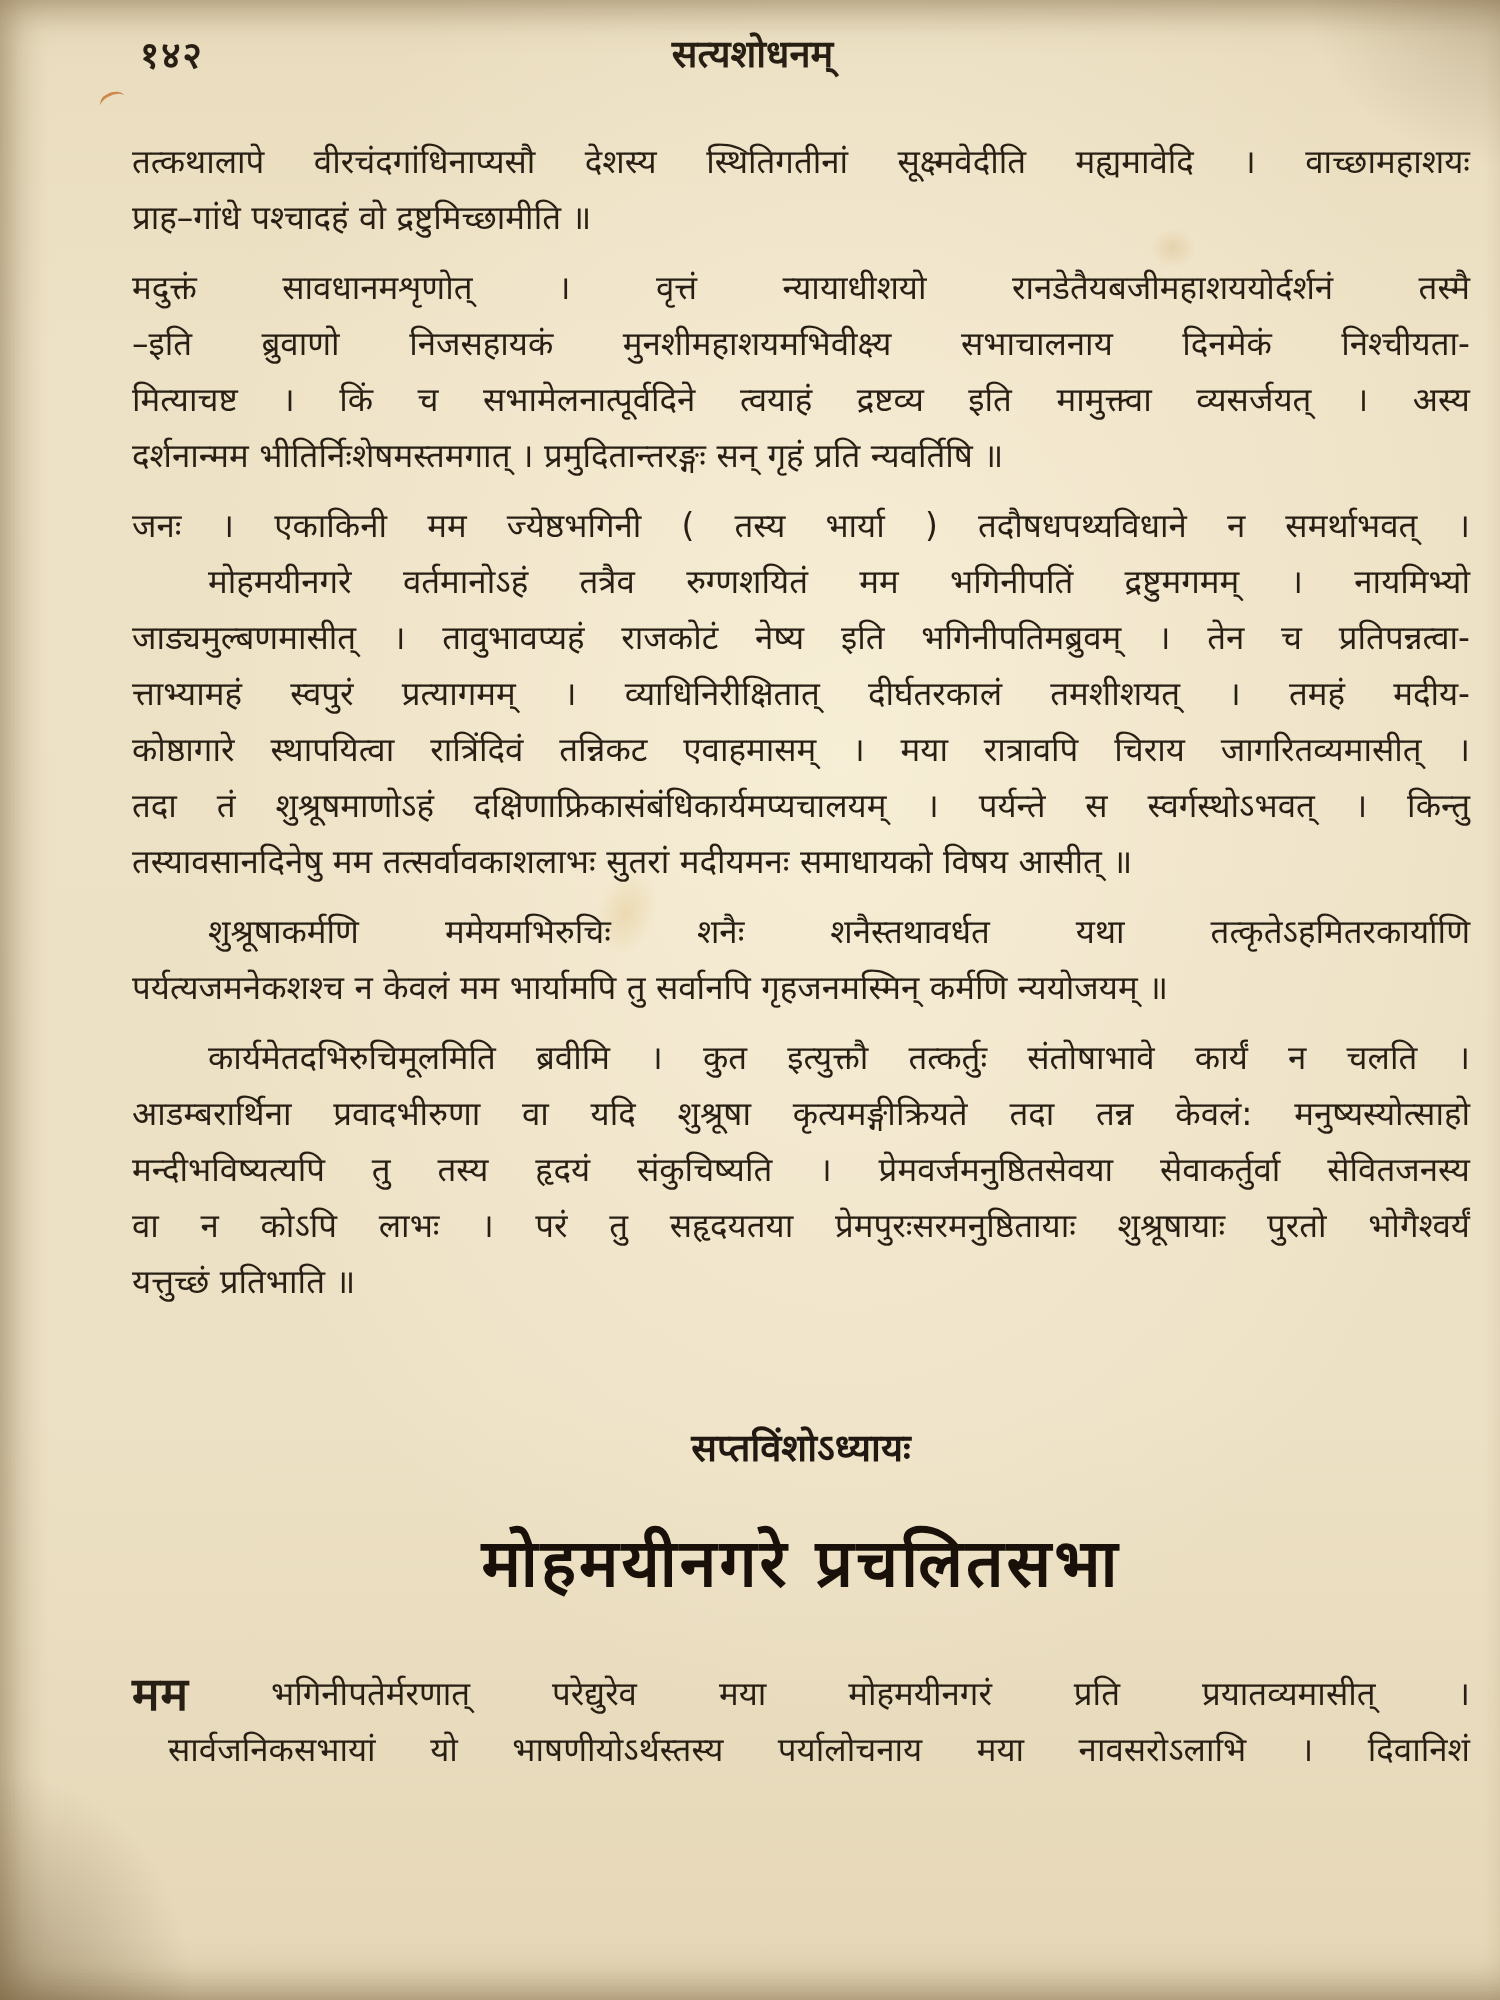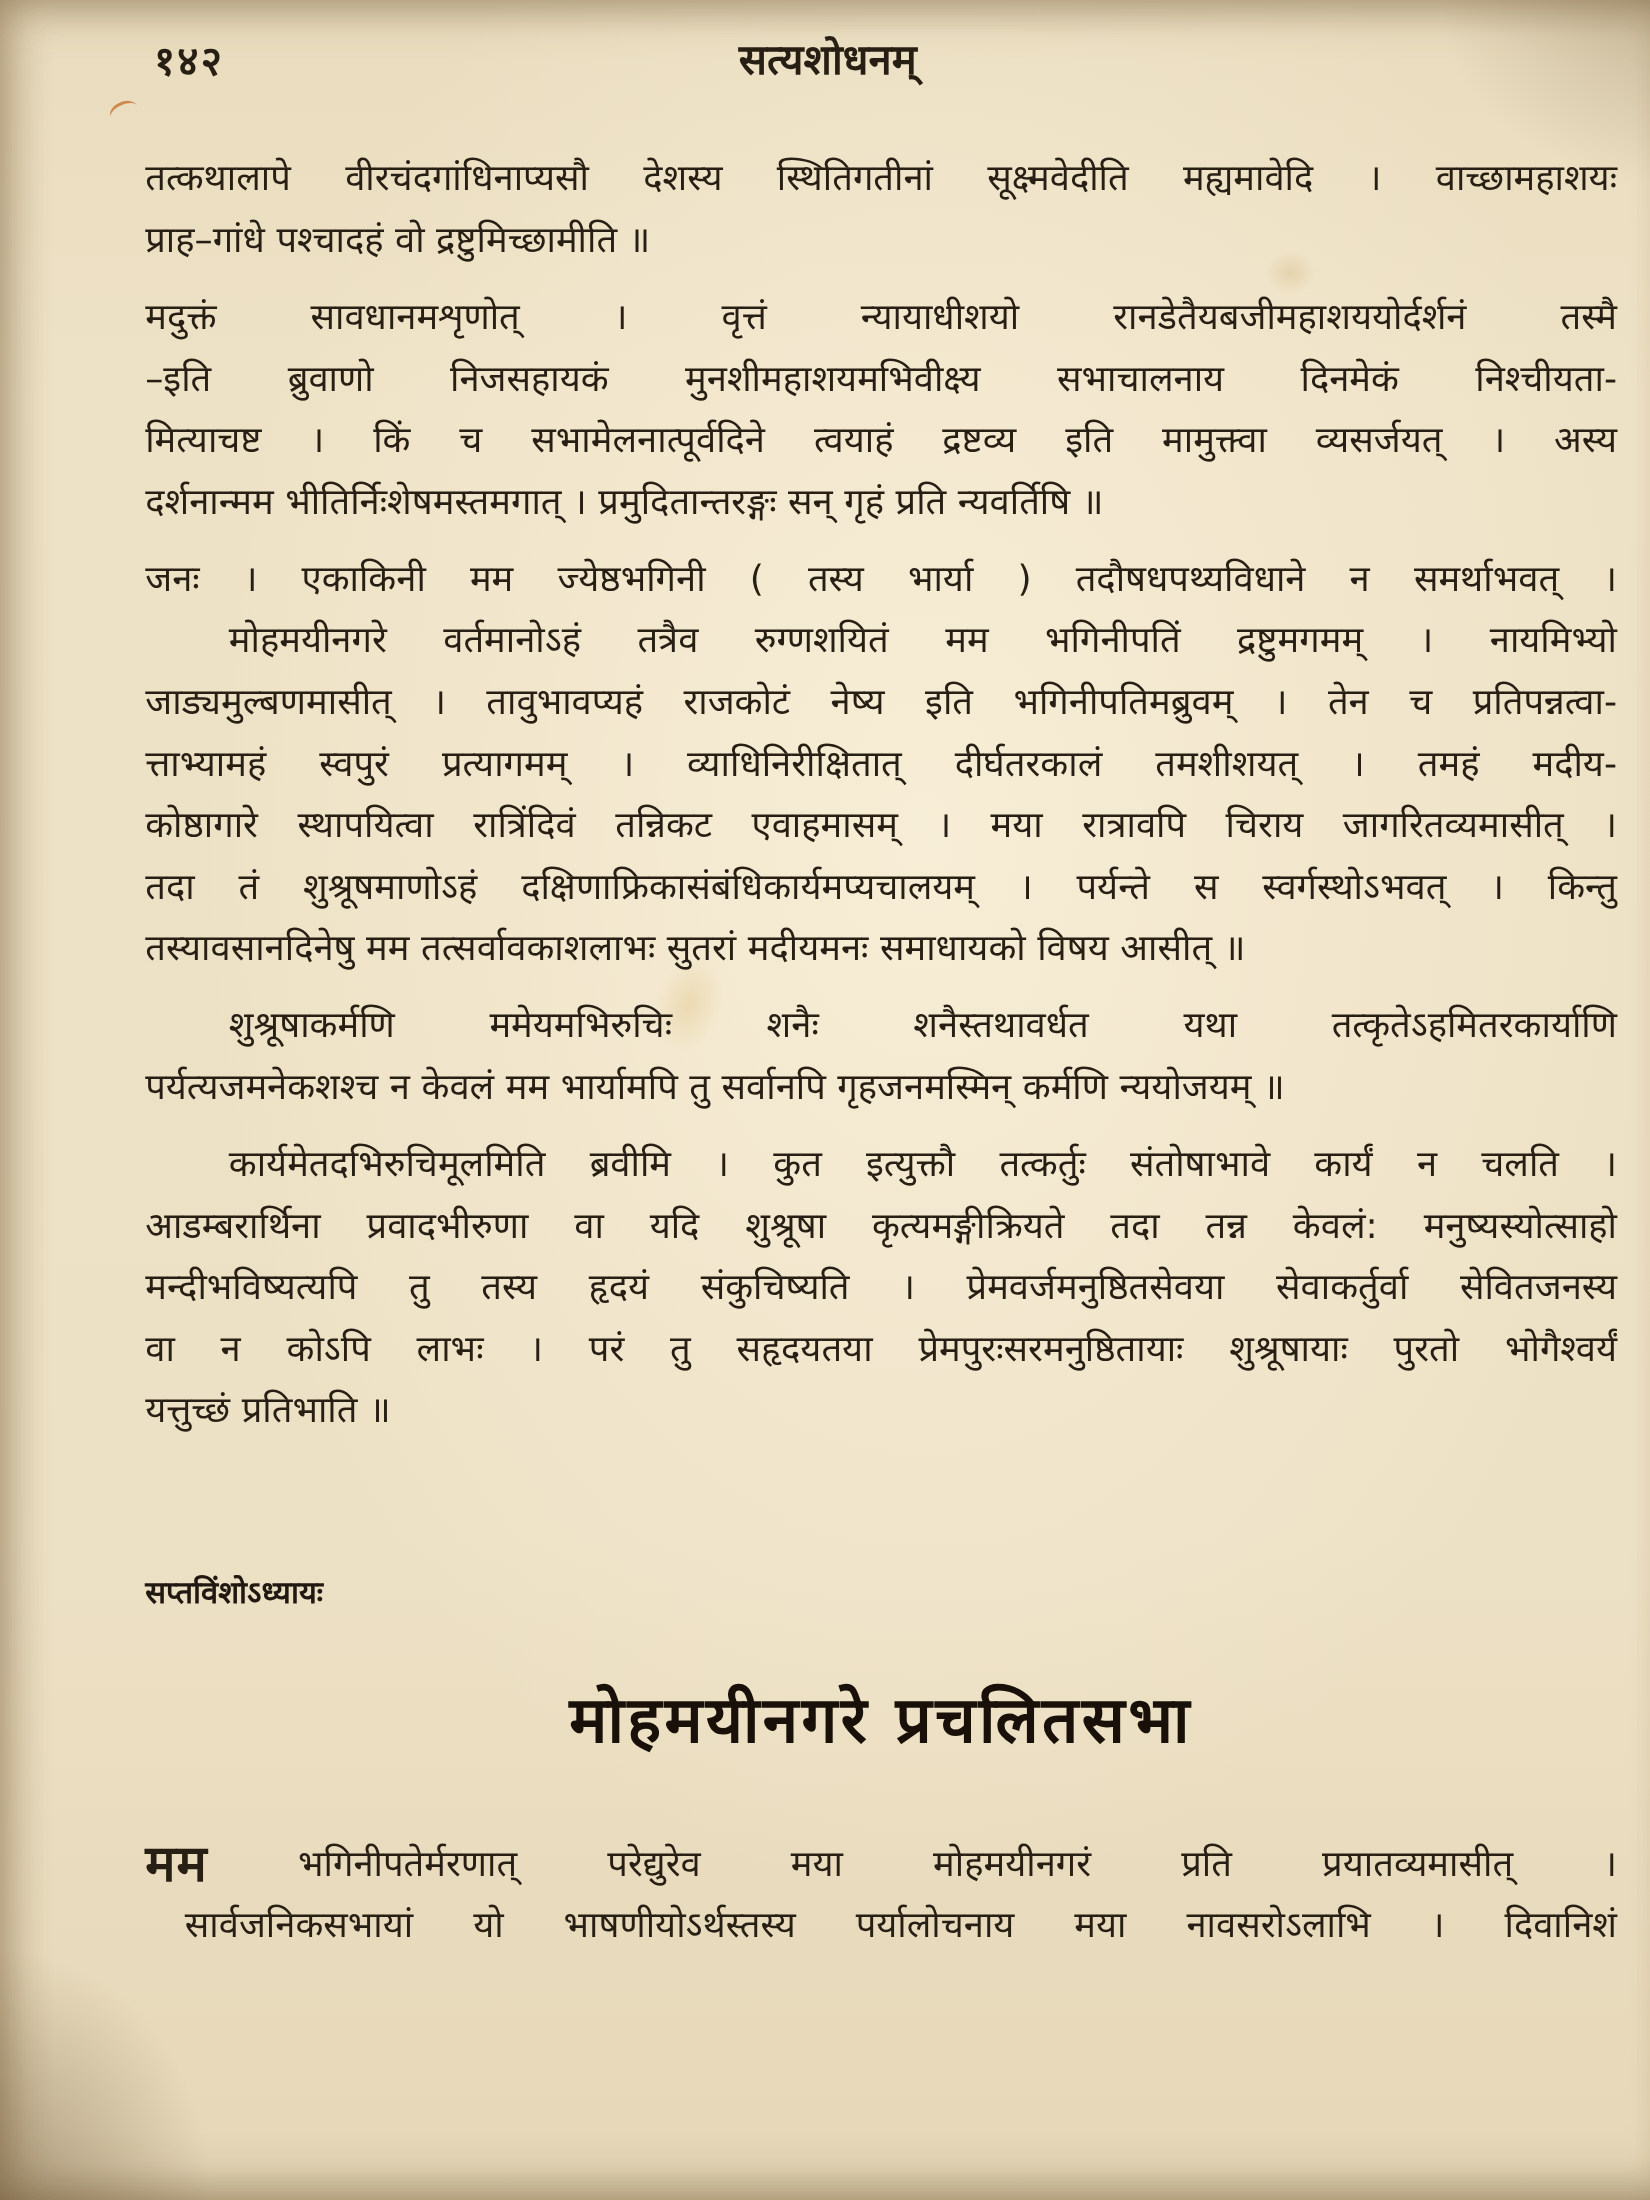--- a/index.html
+++ b/index.html
@@ -98,29 +98,30 @@
     text-align-last: justify;
     white-space: normal;
   }
   .line.ind { text-indent: 76px; }
   .line.short {
     text-align: left;
     text-align-last: left;
   }
   .chapter-heading {
     margin: 112px 0 0 0;
-    font-size: 28px;
+    text-align: center;
+    font-size: 38px;
     font-weight: 700;
     line-height: 52px;
     color: #201811;
   }
   .chapter-title {
     margin: 52px 0 0 0;
     text-align: center;
-    font-size: 58px;
+    font-size: 66px;
     font-weight: 700;
     letter-spacing: 3px;
     line-height: 76px;
     color: #181009;
   }
   .opening { margin-top: 64px; }
   .opening .l2 { text-indent: 36px; }
   .initial {
     font-size: 46px;
     font-weight: 700;

